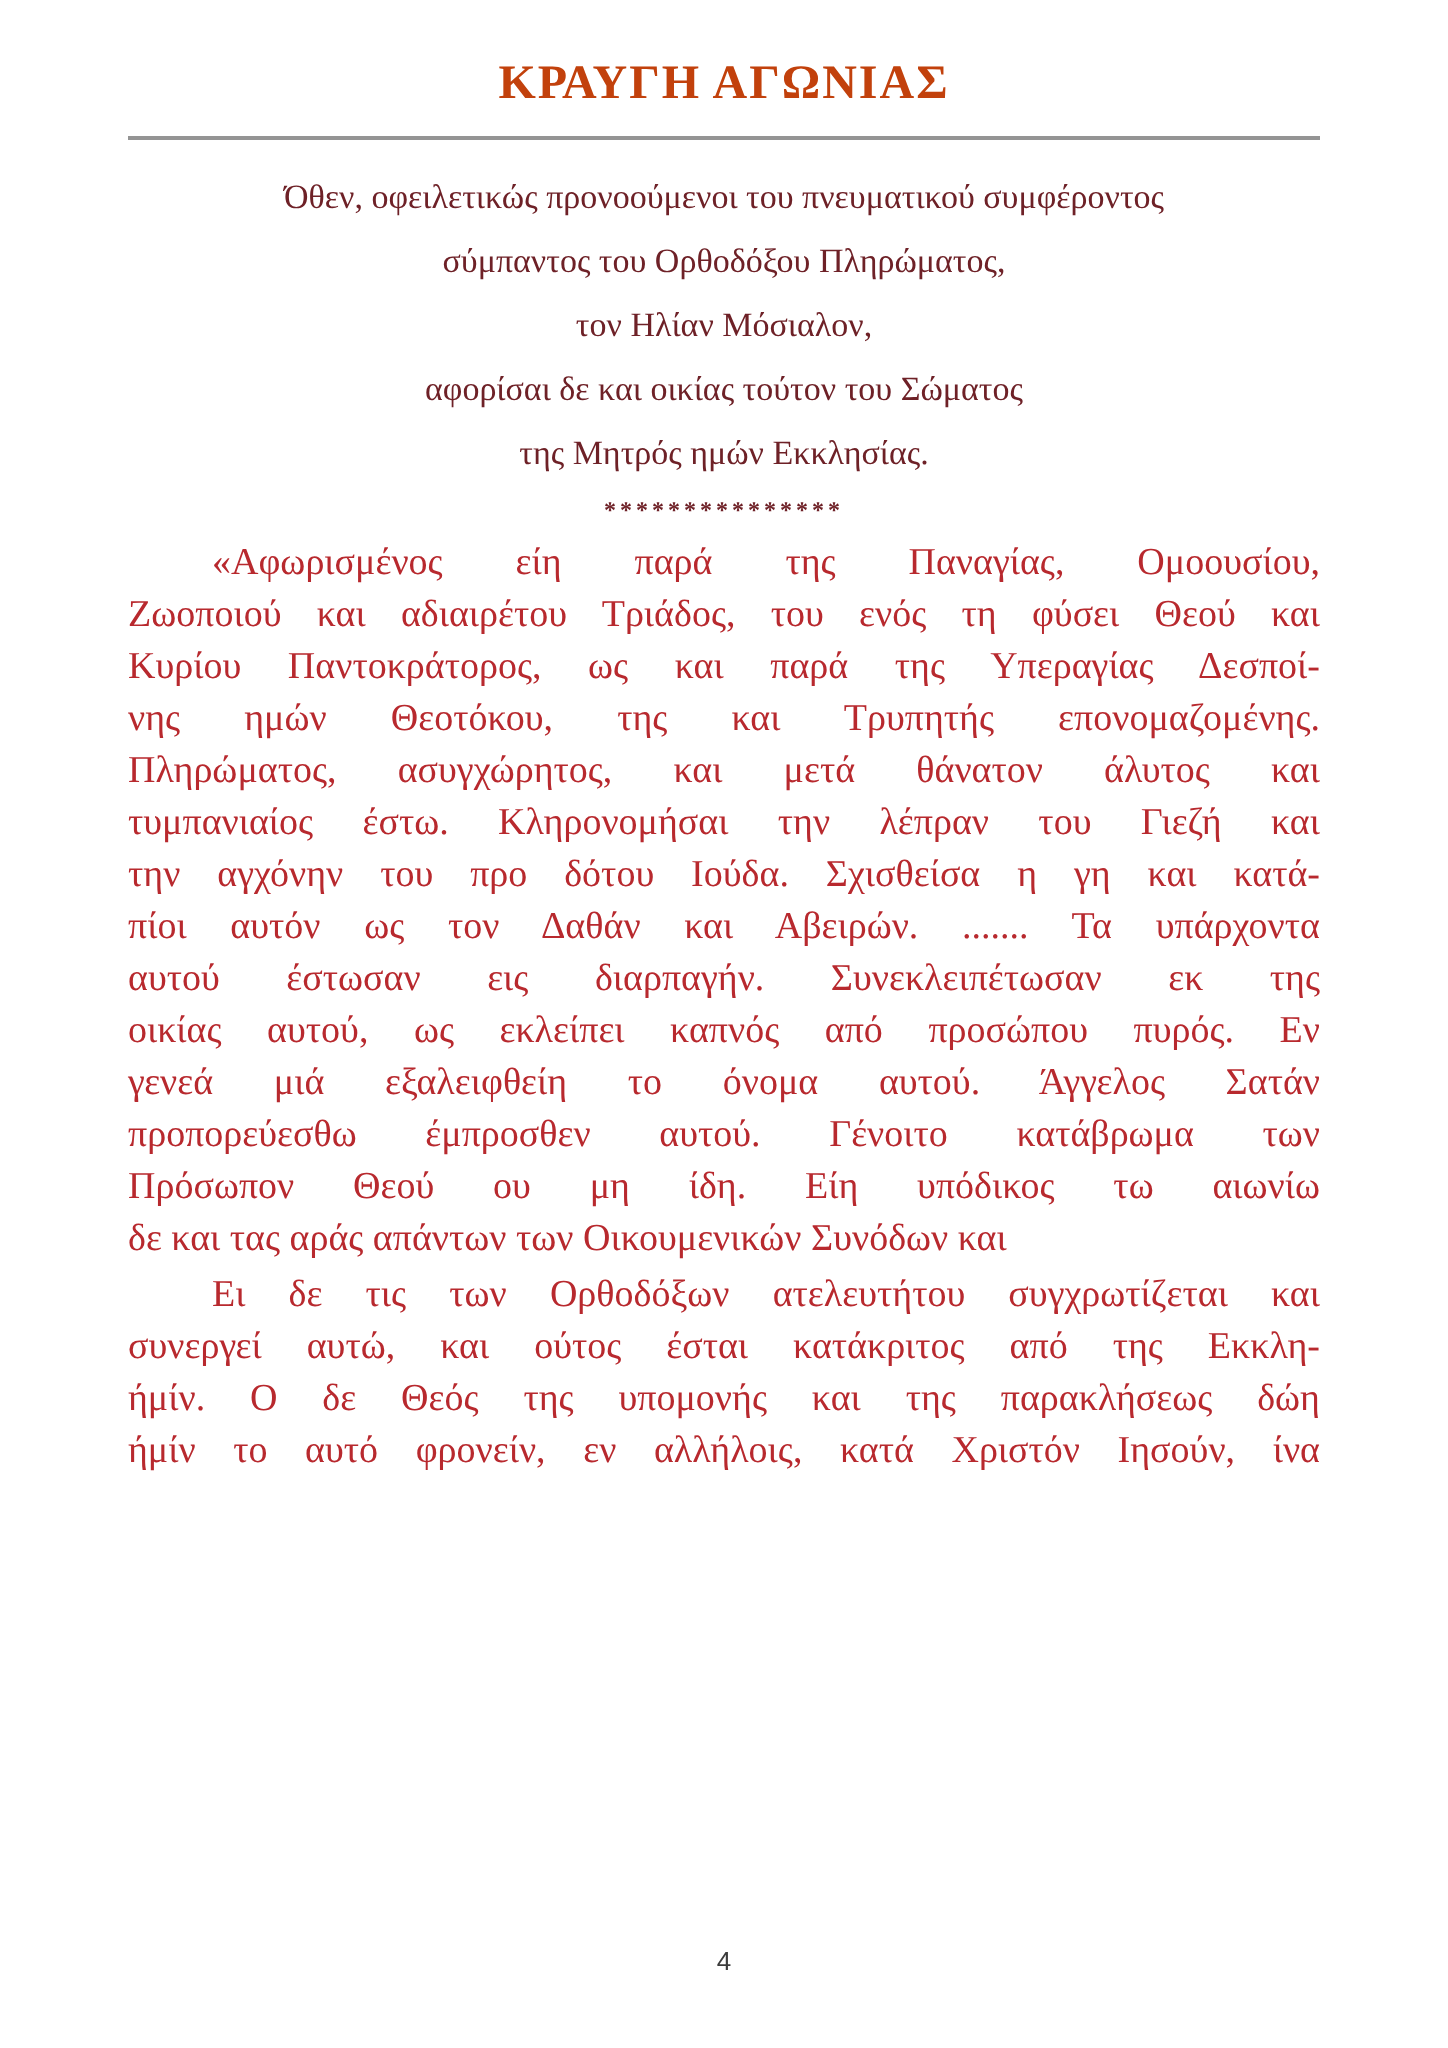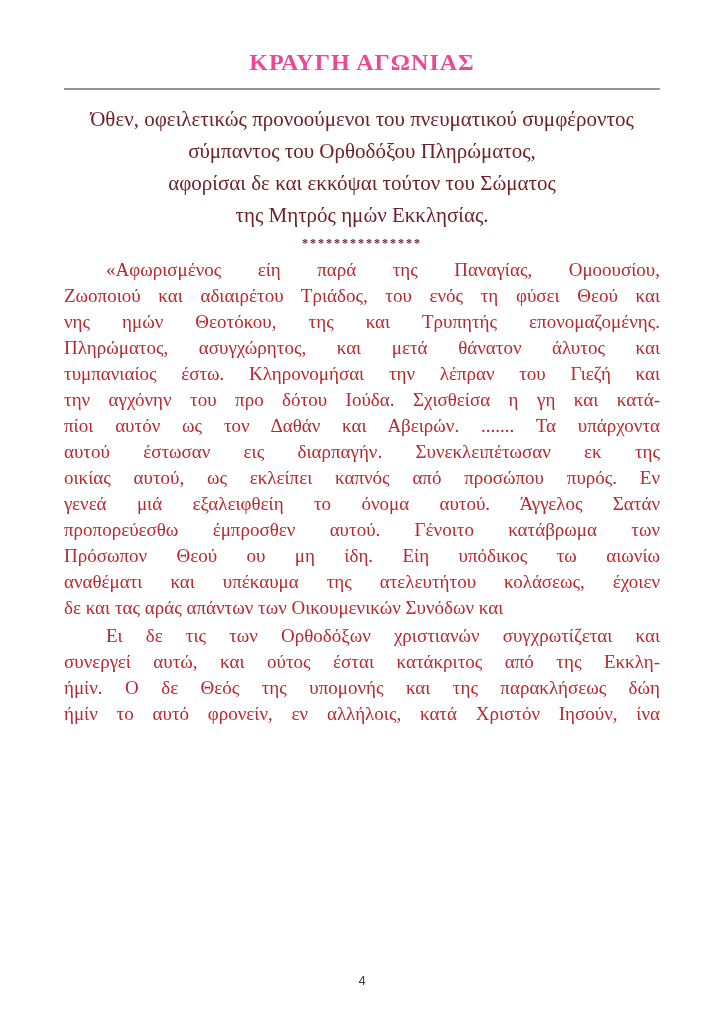--- a/index.html
+++ b/index.html
@@ -9,41 +9,41 @@
     height: 1024px;
     background: #ffffff;
     overflow: hidden;
     font-family: "Liberation Serif", "DejaVu Serif", serif;
   }
   .content {
     margin: 0 64px;
     width: 596px;
   }
   .doc-title {
-    padding-top: 48px;
+    padding-top: 28px;
     font-size: 24px;
     line-height: 28px;
     font-weight: bold;
     letter-spacing: 1px;
     text-align: center;
-    color: #ec4899;
+    color: #c2410c;
   }
   .rule {
     margin-top: 12px;
     border: none;
     border-top: 2px solid #949494;
     height: 0;
   }
   .intro {
     margin-top: 13px;
     color: #6e2127;
     text-align: center;
   }
   .intro-line {
-    font-size: 21px;
+    font-size: 17px;
     line-height: 32px;
   }
   .intro-line.emphasis {
     font-size: 18.5px;
     font-weight: bold;
     letter-spacing: 0.5px;
   }
   .separator {
     font-size: 12px;
     line-height: 24px;
@@ -82,44 +82,45 @@
 
 <div class="page">
   <div class="content">
 
     <div class="doc-title">ΚΡΑΥΓΗ ΑΓΩΝΙΑΣ</div>
     <hr class="rule">
 
     <div class="intro">
       <div class="intro-line">Όθεν, οφειλετικώς προνοούμενοι του πνευματικού συμφέροντος</div>
       <div class="intro-line">σύμπαντος του Ορθοδόξου Πληρώματος,</div>
-      <div class="intro-line">αφορίσαι δε και εκκόψαι  τούτον του Σώματος</div>
+      <div class="intro-line">τον  Ηλίαν Μόσιαλον,</div>
+      <div class="intro-line">αφορίσαι δε και οικίας  τούτον του Σώματος</div>
       <div class="intro-line">της Μητρός ημών Εκκλησίας.</div>
       <div class="separator">***************</div>
     </div>
 
     <div class="para end-left">
       <div class="line">«Αφωρισμένος είη παρά της Παναγίας, Ομοουσίου,</div>
       <div class="line">Ζωοποιού και αδιαιρέτου Τριάδος, του ενός τη φύσει Θεού και</div>
+      <div class="line">Κυρίου Παντοκράτορος, ως και παρά της Υπεραγίας Δεσποί-</div>
       <div class="line">νης ημών Θεοτόκου, της και Τρυπητής επονομαζομένης.</div>
       <div class="line">Πληρώματος, ασυγχώρητος, και μετά θάνατον άλυτος και</div>
       <div class="line">τυμπανιαίος έστω.  Κληρονομήσαι την λέπραν του Γιεζή και</div>
       <div class="line">την αγχόνην του προ δότου Ιούδα. Σχισθείσα η γη και κατά-</div>
       <div class="line">πίοι αυτόν ως τον Δαθάν και Αβειρών. ....... Τα υπάρχοντα</div>
       <div class="line">αυτού έστωσαν εις διαρπαγήν. Συνεκλειπέτωσαν εκ της</div>
       <div class="line">οικίας αυτού, ως εκλείπει καπνός από προσώπου πυρός. Εν</div>
       <div class="line">γενεά μιά εξαλειφθείη το όνομα αυτού. Άγγελος Σατάν</div>
       <div class="line">προπορεύεσθω έμπροσθεν αυτού. Γένοιτο κατάβρωμα των</div>
       <div class="line">Πρόσωπον Θεού ου μη ίδη. Είη  υπόδικος τω αιωνίω</div>
-      <div class="line">αναθέματι και υπέκαυμα της ατελευτήτου κολάσεως, έχοιεν</div>
       <div class="line">δε και τας αράς απάντων των Οικουμενικών Συνόδων και</div>
     </div>
 
     <div class="para">
-      <div class="line">Ει δε τις των Ορθοδόξων χριστιανών συγχρωτίζεται και</div>
+      <div class="line">Ει δε τις των Ορθοδόξων ατελευτήτου συγχρωτίζεται και</div>
       <div class="line">συνεργεί αυτώ, και ούτος έσται κατάκριτος από της Εκκλη-</div>
       <div class="line">ήμίν. Ο δε Θεός της υπομονής και της παρακλήσεως δώη</div>
       <div class="line">ήμίν το αυτό φρονείν, εν αλλήλοις, κατά Χριστόν Ιησούν, ίνα</div>
     </div>
 
   </div>
 
   <div class="page-number">4</div>
 </div>
 

